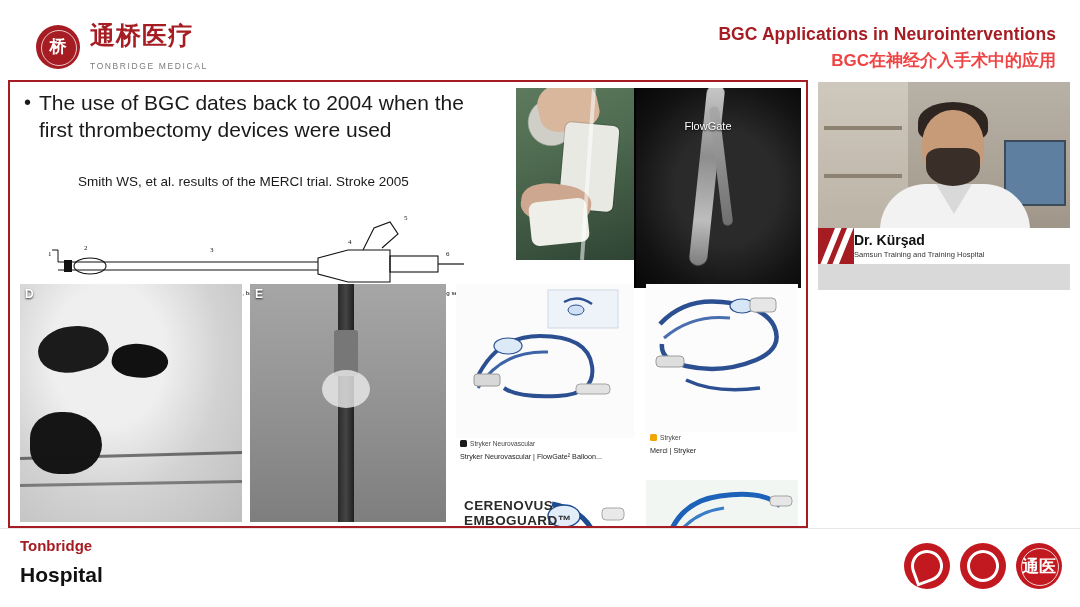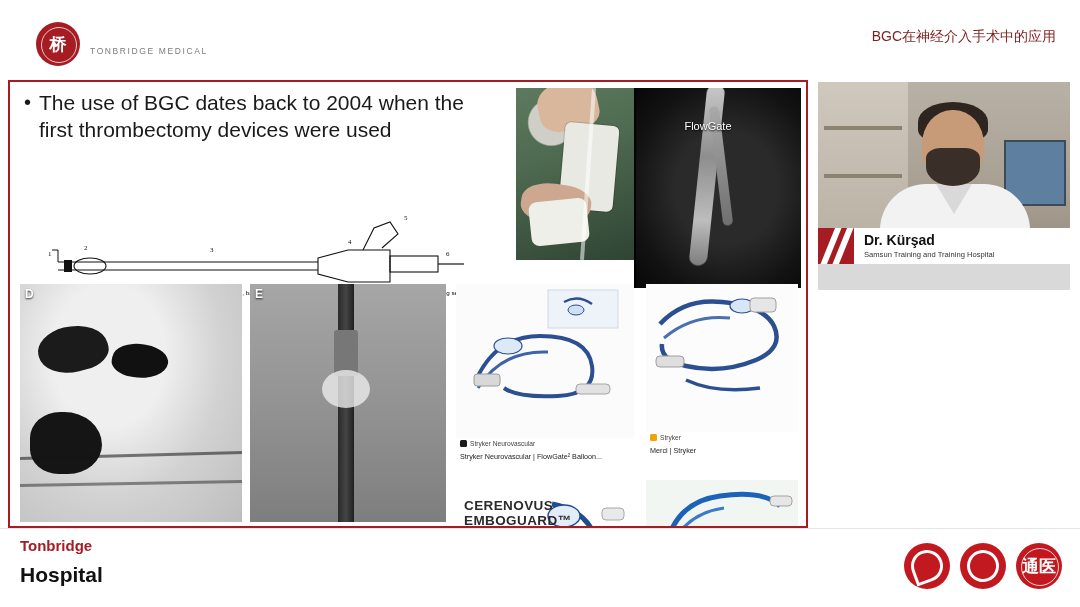--- a/index.html
+++ b/index.html
@@ -76,23 +76,23 @@
     right: 24px; top: 24px;
     text-align: right;
   }
   .header-title {
     color: #a51c23;
     font-size: 17.5px;
     font-weight: bold;
     letter-spacing: .1px;
   }
   .header-sub {
-    color: #7f1d1d;
-    font-size: 14px;
-    font-weight: normal;
+    color: #ef4444;
+    font-size: 17px;
+    font-weight: bold;
     margin-top: 4px;
   }
 
   
   .slide {
     position: absolute;
     left: 8px; top: 80px;
     width: 800px; height: 448px;
     border: 2px solid #a51c23;
     background: #ffffff;
@@ -441,21 +441,21 @@
   .name-slash::before, .name-slash::after {
     content: "";
     position: absolute;
     top: -6px;
     width: 6px; height: 48px;
     background: #fff;
     transform: rotate(22deg);
   }
   .name-slash::before { left: 10px; }
   .name-slash::after { left: 22px; }
-  .name-text { padding-left: 10px; }
+  .name-text { }
   .name-main {
     font-size: 14px;
     font-weight: bold;
     color: #111;
     line-height: 1.05;
   }
   .name-sub {
     font-size: 7.6px;
     color: #333;
     margin-top: 2px;
@@ -537,35 +537,38 @@
 <body>
 
 <div class="stage">
 
   <div class="header">
     <div class="logo-wrap">
       <div class="logo-seal">
         <span>桥</span>
       </div>
       <div>
+        <div class="logo-text-cn">通桥医疗</div>
         <div class="logo-text-en">TONBRIDGE MEDICAL</div>
       </div>
     </div>
     <div class="header-right">
+      <div class="header-title">BGC Applications in Neurointerventions</div>
       <div class="header-sub">BGC在神经介入手术中的应用</div>
     </div>
   </div>
 
   <div class="slide">
 
     <div class="bullet">
       <span class="dot">•</span>
       <span>The use of BGC dates back to 2004 when the first thrombectomy devices were used</span>
     </div>
 
+    <div class="citation">Smith WS, et al. results of the MERCI trial. Stroke 2005</div>
 
     <div class="fig1">
       <svg width="470" height="90" viewBox="0 0 470 90">
         <line x1="40" y1="62" x2="300" y2="62" stroke="#111" stroke-width="1.2"></line>
         <line x1="40" y1="70" x2="300" y2="70" stroke="#111" stroke-width="1.2"></line>
         <rect x="46" y="60" width="8" height="12" fill="#111"></rect>
         <ellipse cx="72" cy="66" rx="16" ry="8" fill="none" stroke="#111" stroke-width="1.1"></ellipse>
         <path d="M40 62 L40 50 L34 50" fill="none" stroke="#111" stroke-width="1"></path>
         <path d="M300 58 L330 50 L372 50 L372 82 L330 82 L300 74 Z" fill="none" stroke="#111" stroke-width="1.1"></path>
         <path d="M345 50 L356 28 L372 22 L380 34 L364 48" fill="none" stroke="#111" stroke-width="1.1"></path>

